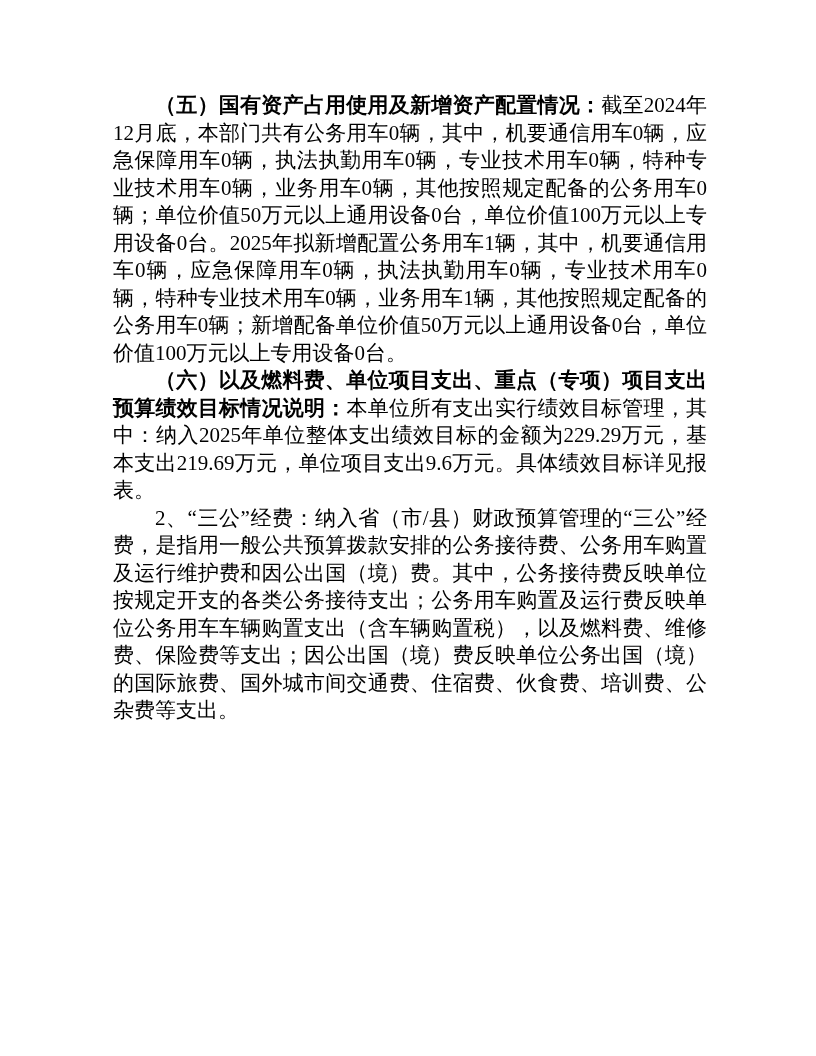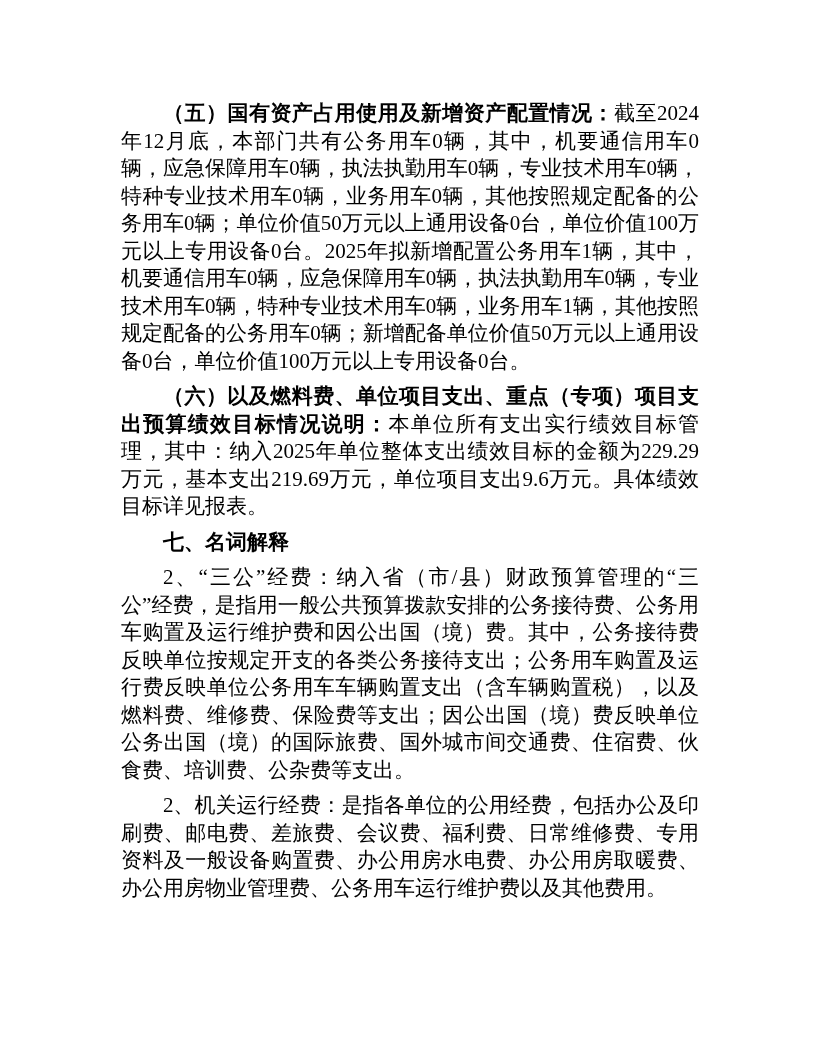--- a/index.html
+++ b/index.html
@@ -20,31 +20,29 @@
     left: 113px;
     top: 92px;
     width: 594px;
     font-family: "Liberation Serif", "DejaVu Serif", serif;
     font-size: 21px;
     line-height: 27.5px;
     color: #000000;
     text-align: justify;
   }
   .doc-body p {
-    margin: 8px;
+    margin: 0;
     padding: 0;
     text-indent: 2em;
   }
   .run { font-weight: normal; }
   .run.bold { font-weight: bold; }
 </style>
 </head>
 <body>
 
 <div class="page">
   <div class="doc-body">
       <p><span class="run bold">（五）国有资产占用使用及新增资产配置情况：</span><span class="run">截至2024年12月底，本部门共有公务用车0辆，其中，机要通信用车0辆，应急保障用车0辆，执法执勤用车0辆，专业技术用车0辆，特种专业技术用车0辆，业务用车0辆，其他按照规定配备的公务用车0辆；单位价值50万元以上通用设备0台，单位价值100万元以上专用设备0台。2025年拟新增配置公务用车1辆，其中，机要通信用车0辆，应急保障用车0辆，执法执勤用车0辆，专业技术用车0辆，特种专业技术用车0辆，业务用车1辆，其他按照规定配备的公务用车0辆；新增配备单位价值50万元以上通用设备0台，单位价值100万元以上专用设备0台。</span></p>
       <p><span class="run bold">（六）以及燃料费、单位项目支出、重点（专项）项目支出预算绩效目标情况说明：</span><span class="run">本单位所有支出实行绩效目标管理，其中：纳入2025年单位整体支出绩效目标的金额为229.29万元，基本支出219.69万元，单位项目支出9.6万元。具体绩效目标详见报表。</span></p>
-      <p><span class="run bold">七、名词解释</span></p>
       <p><span class="run">2、“三公”经费：纳入省（市/县）财政预算管理的“三公”经费，是指用一般公共预算拨款安排的公务接待费、公务用车购置及运行维护费和因公出国（境）费。其中，公务接待费反映单位按规定开支的各类公务接待支出；公务用车购置及运行费反映单位公务用车车辆购置支出（含车辆购置税），以及燃料费、维修费、保险费等支出；因公出国（境）费反映单位公务出国（境）的国际旅费、国外城市间交通费、住宿费、伙食费、培训费、公杂费等支出。</span></p>
-      <p><span class="run">2、机关运行经费：是指各单位的公用经费，包括办公及印刷费、邮电费、差旅费、会议费、福利费、日常维修费、专用资料及一般设备购置费、办公用房水电费、办公用房取暖费、办公用房物业管理费、公务用车运行维护费以及其他费用。</span></p>
     </div>
 </div>
 
 </body></html>

